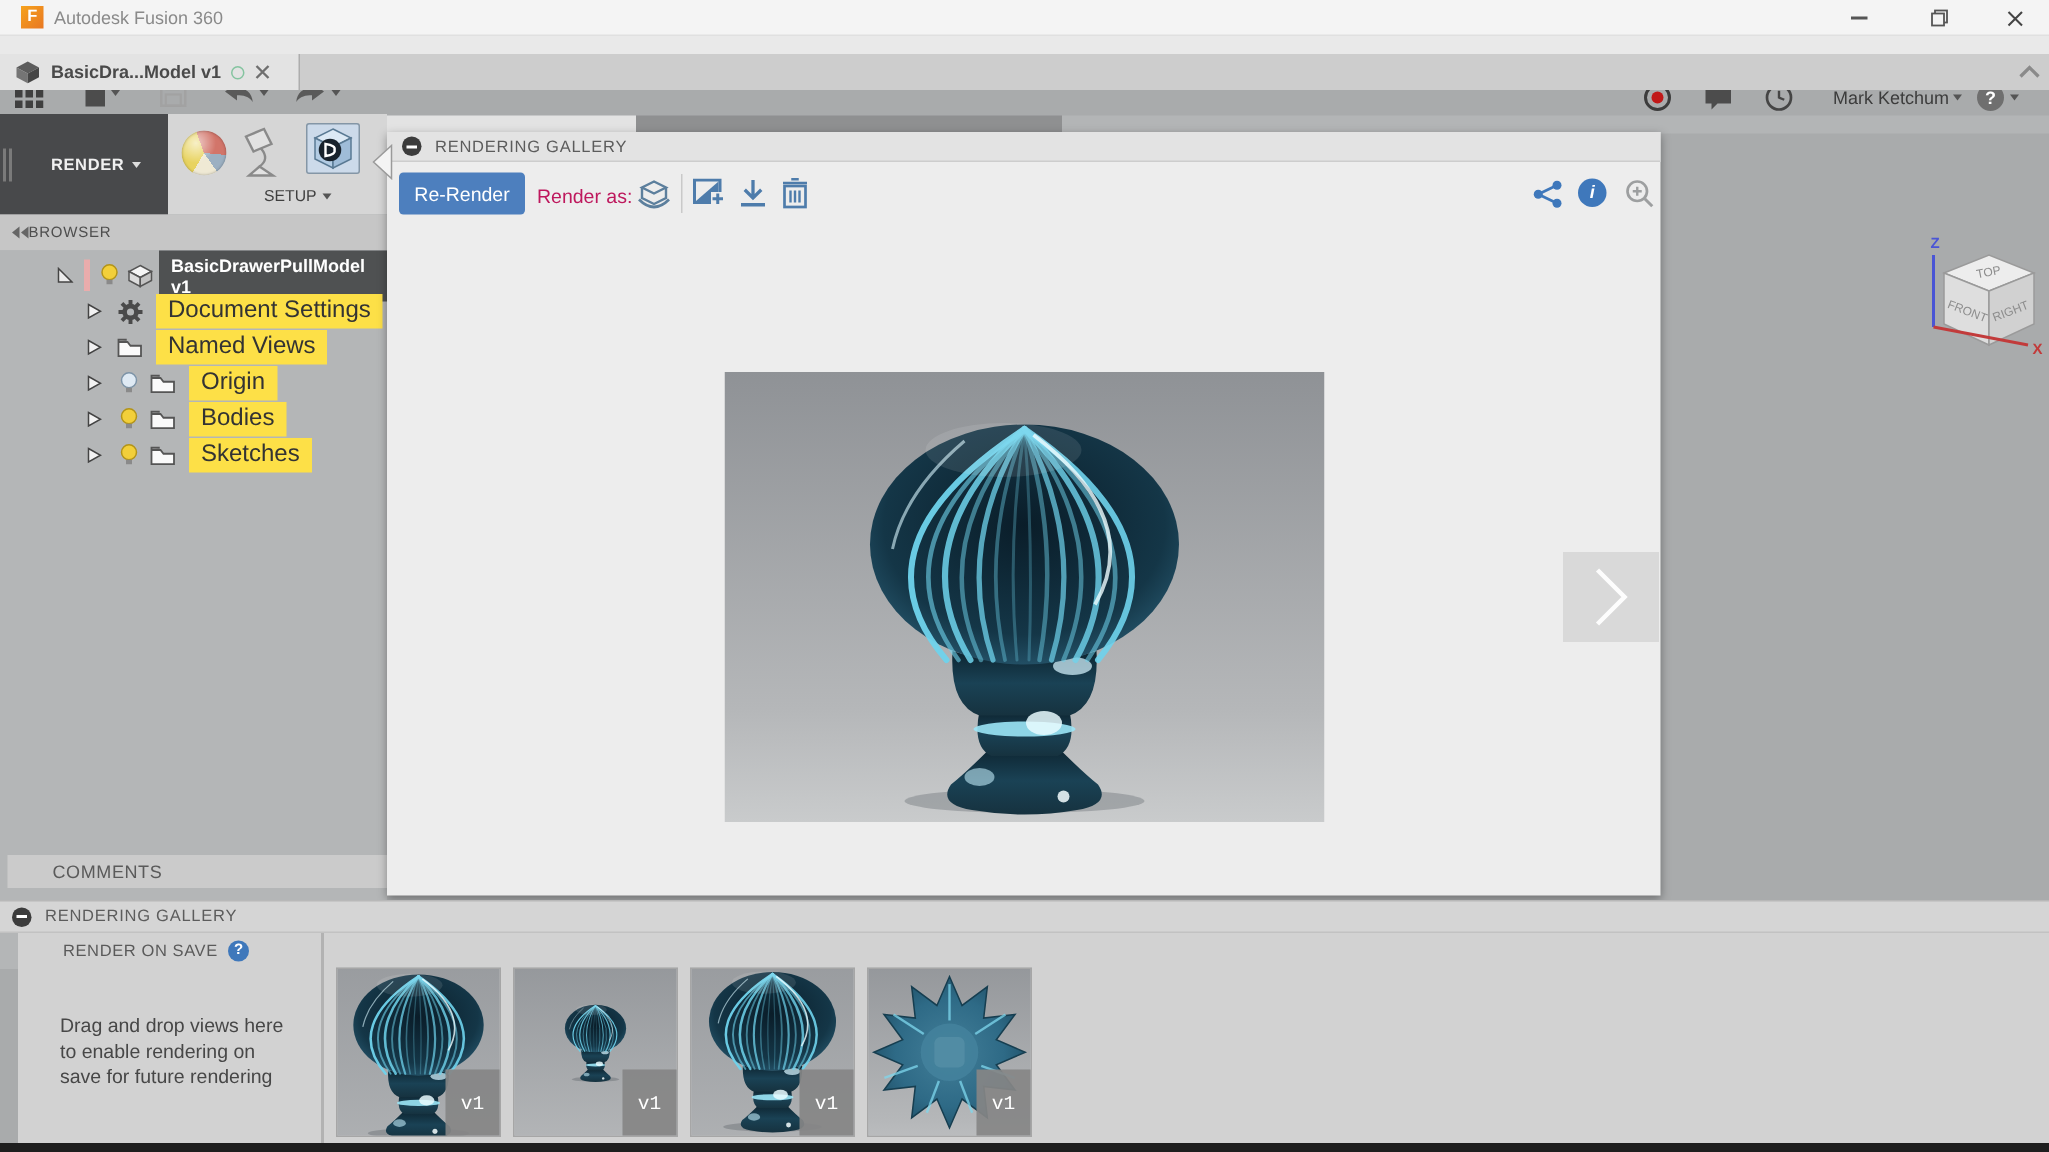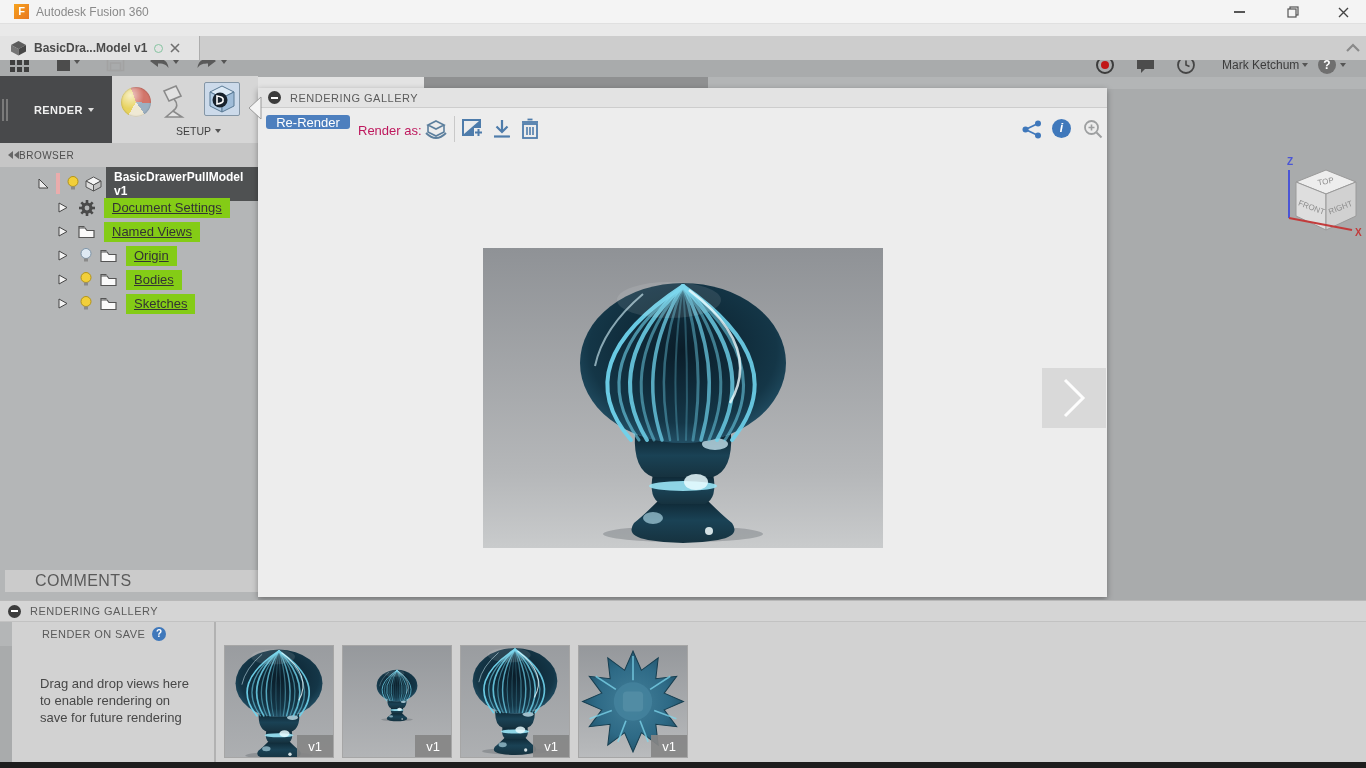--- a/index.html
+++ b/index.html
@@ -33,48 +33,48 @@
   #appearance-icon { left:9px; top:11px; width:30px; height:30px; border-radius:50%;
      background: radial-gradient(circle at 32% 28%, rgba(255,255,255,.65), rgba(255,255,255,0) 45%),
      conic-gradient(from 210deg, #e8d35f 0 130deg, #d2756a 130deg 245deg, #9cb0c2 245deg 295deg, #efe9d4 295deg 360deg); box-shadow:inset 0 0 2px rgba(0,0,0,.35); }
   #rendercube-btn { left:92px; top:6px; width:36px; height:34px; background:#ccdaea; border:1px solid #8496a6; border-radius:2px; display:flex; align-items:center; justify-content:center; }
   
   #browser-header { left:0; top:67px; width:258px; height:24px; background:#c6c6c6; display:flex; align-items:center; }
   #browser-title { font-size:10px; color:#4e4e4e; letter-spacing:.5px; }
   .tri-l { width:0; height:0; border-top:4px solid transparent; border-bottom:4px solid transparent; border-right:5px solid #666; display:inline-block; }
   #browser-panel { left:0; top:91px; width:258px; height:479px; background:#b4b6b7; }
   .tree-row { left:0; height:23px; display:flex; align-items:center;padding-left:20px; }
-  .pill { background:#84cc16; color:#333; font-size:13px; padding:2px 8px 3px 8px; white-space:nowrap;text-decoration:underline; }
+  .pill { background:#fde047; color:#333; font-size:16px; padding:2px 8px 3px 8px; white-space:nowrap; }
   #root-label { background:#4f5152; color:#fff; font-size:12px; font-weight:bold; padding:3px 8px; width:152px; }
   #root-accent { width:4px; height:21px; background:#eaacac; }
   #comments-bar { left:5px; top:494px; width:253px; height:22px; background:#cbcbcb; display:flex; align-items:center; }
-  #comments-label { font-size:16px; color:#5a5a5a; margin-left:30px; letter-spacing:.4px; }
+  #comments-label { font-size:12px; color:#5a5a5a; margin-left:30px; letter-spacing:.4px; }
   
   #gallery-overlay { left:258px; top:88px; width:849px; height:509px; background:#ededed; box-shadow:0 2px 6px rgba(0,0,0,.35); }
   .panel-header { height:20px; background:#e3e3e3; border-bottom:1px solid #cdcdcd; display:flex; align-items:center; gap:9px; padding-left:10px; }
   .panel-header-label { font-size:11px; color:#5c5c5c; letter-spacing:.5px; }
   .minus-circle { width:13px; height:13px; border-radius:50%; background:#3c3c3c; position:relative; flex:0 0 auto; }
   .minus-circle::after { content:""; position:absolute; left:3px; top:5.5px; width:7px; height:2px; background:#fff; }
-  #rerender-btn { left:8px; top:27px; width:84px; height:14px; background:#4d7fbe; border:none; border-radius:3px; color:#fff; font-size:13px; font-family:"Liberation Sans",sans-serif; }
+  #rerender-btn { left:8px; top:27px; width:84px; height:28px; background:#4d7fbe; border:none; border-radius:3px; color:#fff; font-size:13px; font-family:"Liberation Sans",sans-serif; }
   #render-as-label { left:100px; top:35px; font-size:13px; color:#be185d; }
   .vdiv { top:28px; width:1px; height:26px; background:#c9c9c9; }
   #render-image { left:225px; top:160px; width:400px; height:300px; }
   #next-arrow { left:784px; top:280px; width:64px; height:60px; background:#d9d9d9; display:flex; align-items:center; justify-content:center; }
   
   #viewcube { left:1272px; top:78px; width:94px; height:102px; }
   
   #bottom-header { left:0; top:600px; width:1366px; height:22px; background:#d5d5d5; border-top:1px solid #b8b8b8; border-bottom:1px solid #c2c2c2; }
   #bottom-body { left:12px; top:622px; width:1366px; height:141px; background:#d2d2d2; }
   #render-on-save { left:30px; top:5px; font-size:11px; color:#5a5a5a; letter-spacing:.4px; display:flex; align-items:center; gap:7px; }
   .q-circle { width:14px; height:14px; border-radius:50%; background:#3f78bb; color:#fff; font-size:10px; font-weight:bold; text-align:center; line-height:14px; }
   #drag-text { left:28px; top:53px; width:175px; font-size:13px; color:#474747; line-height:17px; }
   #gallery-divider { left:202px; top:0; width:2px; height:141px; background:#b2b2b2; }
   .thumb { top:23px; width:110px; height:113px; border:1px solid #a6a6a6; background:#c3c5c7; }
   .thumb svg { display:block; }
-  .vbadge { position:absolute; right:0; bottom:0; width:36px; height:22px; background:rgba(134,134,134,.92); color:#fff; font-size:13px; display:flex; align-items:center; justify-content:center; }
+  .vbadge { position:absolute; right:0; bottom:0; width:36px; height:44px; background:rgba(134,134,134,.92); color:#fff; font-size:13px; display:flex; align-items:center; justify-content:center;font-family:Liberation Mono, monospace; }
   #bottom-strip { left:0; top:762px; width:1366px; height:6px; background:#1e1e1e; }
   svg { display:block; }
   .ricon { top:27px; height:28px; display:flex; align-items:center; }
 </style>
 </head>
 <body>
 
 <svg width="0" height="0" style="position:absolute">
   <defs>
     <linearGradient id="gBg" x1="0" y1="0" x2="0" y2="1">

